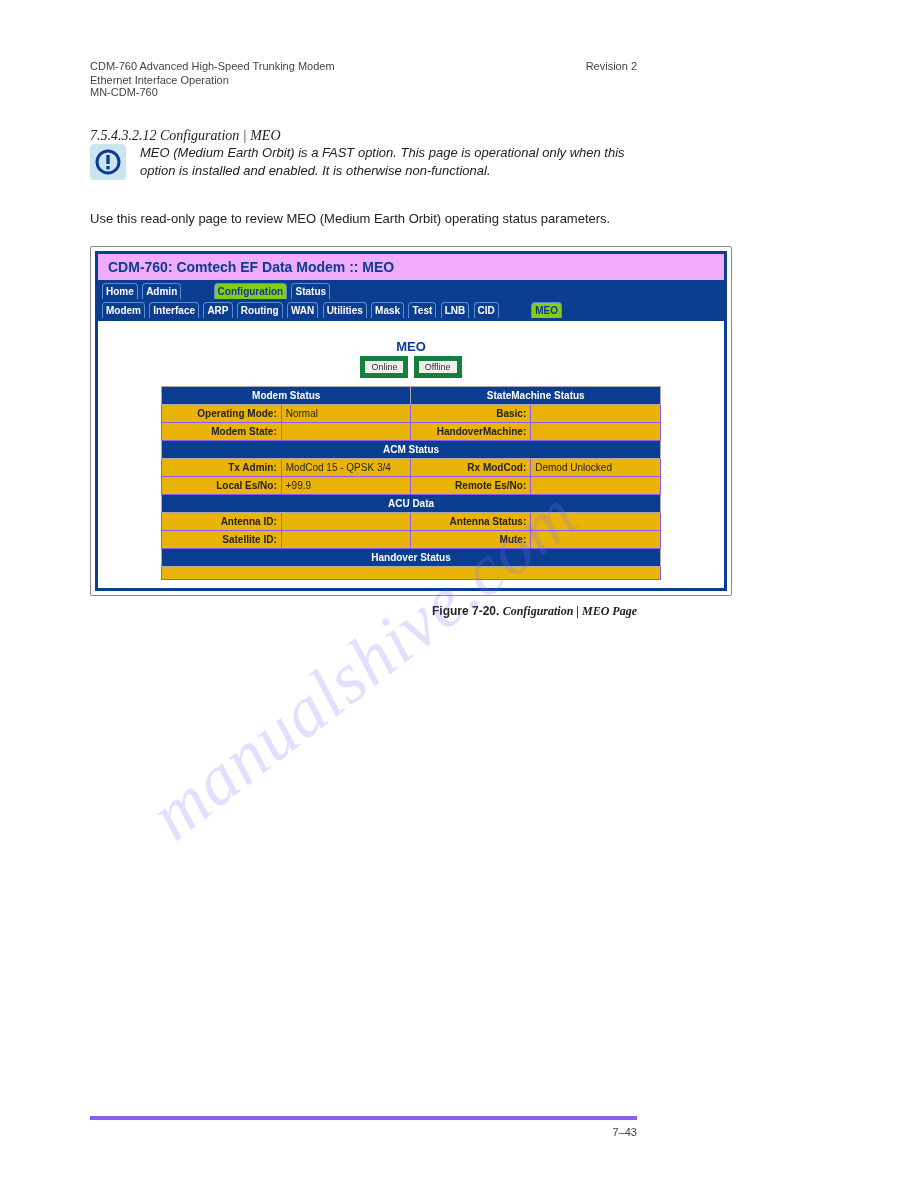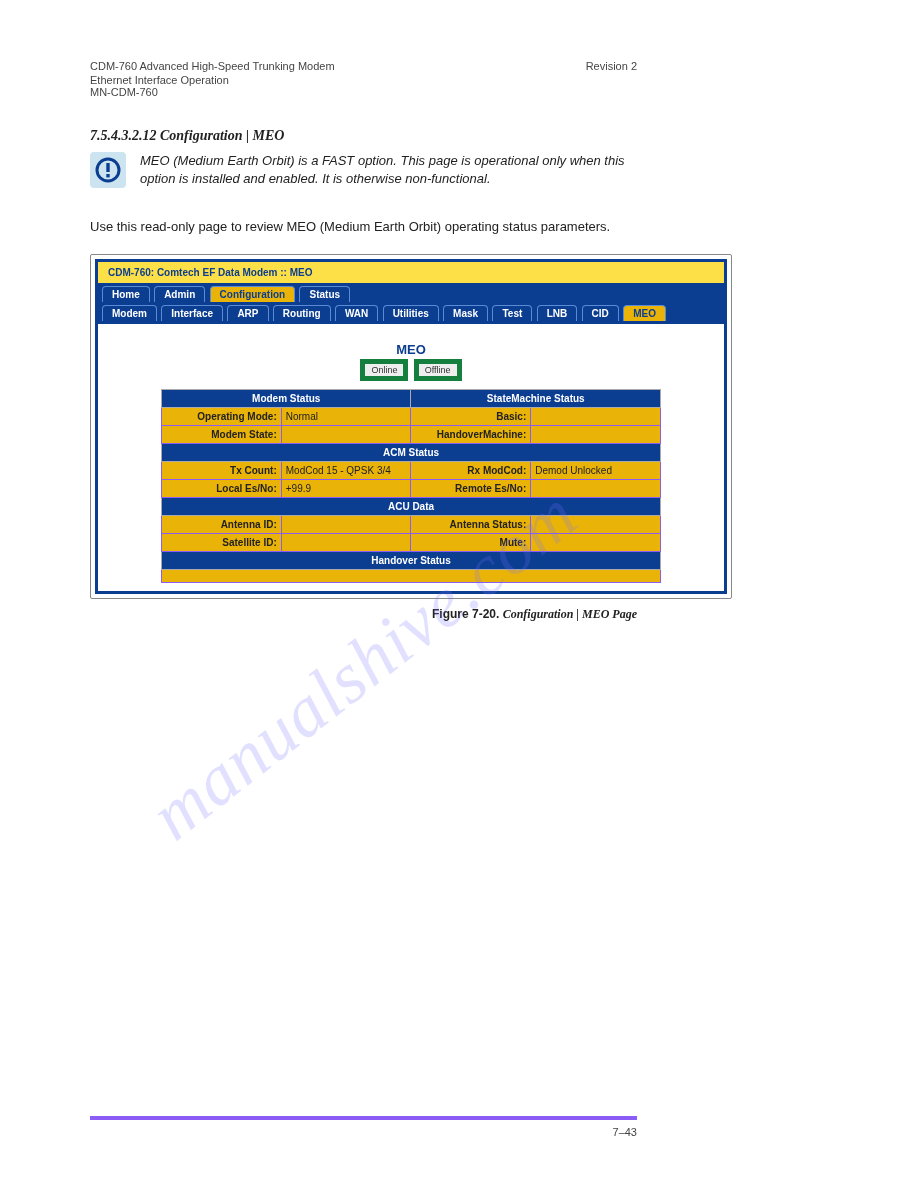--- a/index.html
+++ b/index.html
@@ -22,22 +22,21 @@
     display: flex;
     justify-content: space-between;
     font-size: 11px;
     color: #444;
     margin-bottom: 30px;
   }
   .section-heading {
     font-family: Georgia, serif;
     font-style: italic;
     font-size: 14px;
-    font-weight: bold;
-    margin-bottom: 8px;
+    font-weight: normal;
   }
   .note-row {
     display: flex;
     align-items: flex-start;
     gap: 14px;
     margin-bottom: 30px;
   }
   .note-icon {
     width: 36px;
     height: 36px;
@@ -65,47 +64,48 @@
     width: 640px;
     margin: 0 auto 8px auto;
     background: #fff;
     padding: 0;
   }
   .ss-inner {
     border: 3px solid #0b3d91;
     margin: 4px;
   }
   .ss-title {
-    background: #fde047;
+    background: #f0abfc;
     color: #0b3d91;
     font-weight: bold;
-    font-size: 10px;
+    font-size: 14px;
     padding: 5px 10px;
   }
   .tabrow1, .tabrow2 {
     background: #0b3d91;
     padding: 3px 4px 0 4px;
   }
   .tabrow2 { padding-bottom: 3px; }
   .tab {
     display: inline-block;
     background: #0b3d91;
     color: #fff;
     border: 1px solid #5a8bd6;
     border-bottom: none;
     border-radius: 4px 4px 0 0;
-    padding: 2px 9px;
+    padding: 2px 3px;
     font-size: 10px;
     font-weight: bold;
     margin-right: 1px;
     cursor: pointer;
   }
   .tab.active {
-    background: #eab308;
+    background: #84cc16;
     color: #0b3d91;
+    margin-left: 28px;
   }
   .meo-area { padding: 18px 0 8px 0; }
   .meo-title {
     text-align: center;
     color: #0b3d91;
     font-weight: bold;
     font-size: 13px;
     margin-bottom: 2px;
   }
   .meo-buttons { text-align:center; margin-bottom:8px; }
@@ -242,21 +242,21 @@
           <tr>
             <td class="label-cell">Modem State:</td>
             <td class="val-cell"></td>
             <td class="label-cell">HandoverMachine:</td>
             <td class="val-cell"></td>
           </tr>
           <tr>
                 <th colspan="4">ACM Status</th>
               </tr>
           <tr>
-            <td class="label-cell">Tx Count:</td>
+            <td class="label-cell">Tx Admin:</td>
             <td class="val-cell">ModCod 15 - QPSK 3/4</td>
             <td class="label-cell">Rx ModCod:</td>
             <td class="val-cell">Demod Unlocked</td>
           </tr>
           <tr>
             <td class="label-cell">Local Es/No:</td>
             <td class="val-cell">+99.9</td>
             <td class="label-cell">Remote Es/No:</td>
             <td class="val-cell"></td>
           </tr>

